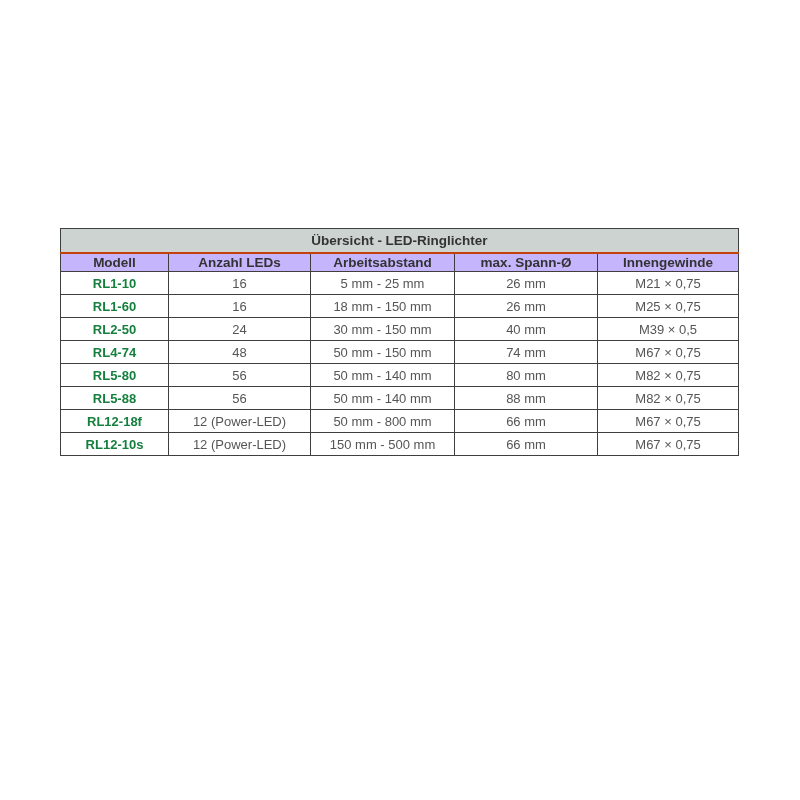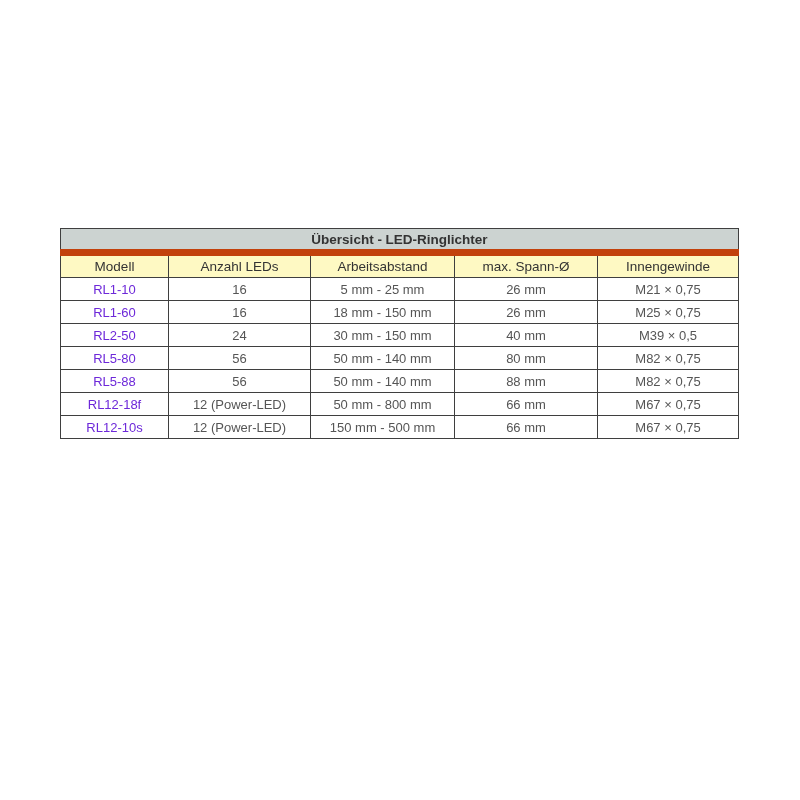--- a/index.html
+++ b/index.html
@@ -26,39 +26,39 @@
     vertical-align: middle;
     overflow: hidden;
     white-space: nowrap;
   }
   tr.title-row th {
     height: 24px;
     background: #ccd3d1;
     color: #333333;
     font-size: 13.5px;
     font-weight: bold;
-    border-bottom: 7px solid #c2410c;
+    border-bottom: 2px solid #c2410c;
   }
   tr.header-row th {
-    height: 25px;
-    background: #fef9c3;
+    height: 19px;
+    background: #c4b5fd;
     color: #333333;
     font-size: 13.5px;
-    font-weight: normal;
+    font-weight: bold;
   }
   tr.data-row td {
     height: 23px;
     background: #ffffff;
     color: #555555;
     font-size: 13px;
     font-weight: normal;
   }
   tr.data-row td.model-cell {
-    color: #6d28d9;
-    font-weight: normal;
+    color: #15803d;
+    font-weight: bold;
   }
 </style>
 </head>
 <body>
 
 <div class="spec-table-wrap">
   <table class="spec-table">
     <colgroup>
       <col style="width:108px">
       <col style="width:142px">
@@ -94,20 +94,27 @@
         <td>M25 × 0,75</td>
       </tr>
       <tr class="data-row">
         <td class="model-cell">RL2-50</td>
         <td>24</td>
         <td>30 mm - 150 mm</td>
         <td>40 mm</td>
         <td>M39 × 0,5</td>
       </tr>
       <tr class="data-row">
+        <td class="model-cell">RL4-74</td>
+        <td>48</td>
+        <td>50 mm - 150 mm</td>
+        <td>74 mm</td>
+        <td>M67 × 0,75</td>
+      </tr>
+      <tr class="data-row">
         <td class="model-cell">RL5-80</td>
         <td>56</td>
         <td>50 mm - 140 mm</td>
         <td>80 mm</td>
         <td>M82 × 0,75</td>
       </tr>
       <tr class="data-row">
         <td class="model-cell">RL5-88</td>
         <td>56</td>
         <td>50 mm - 140 mm</td>

